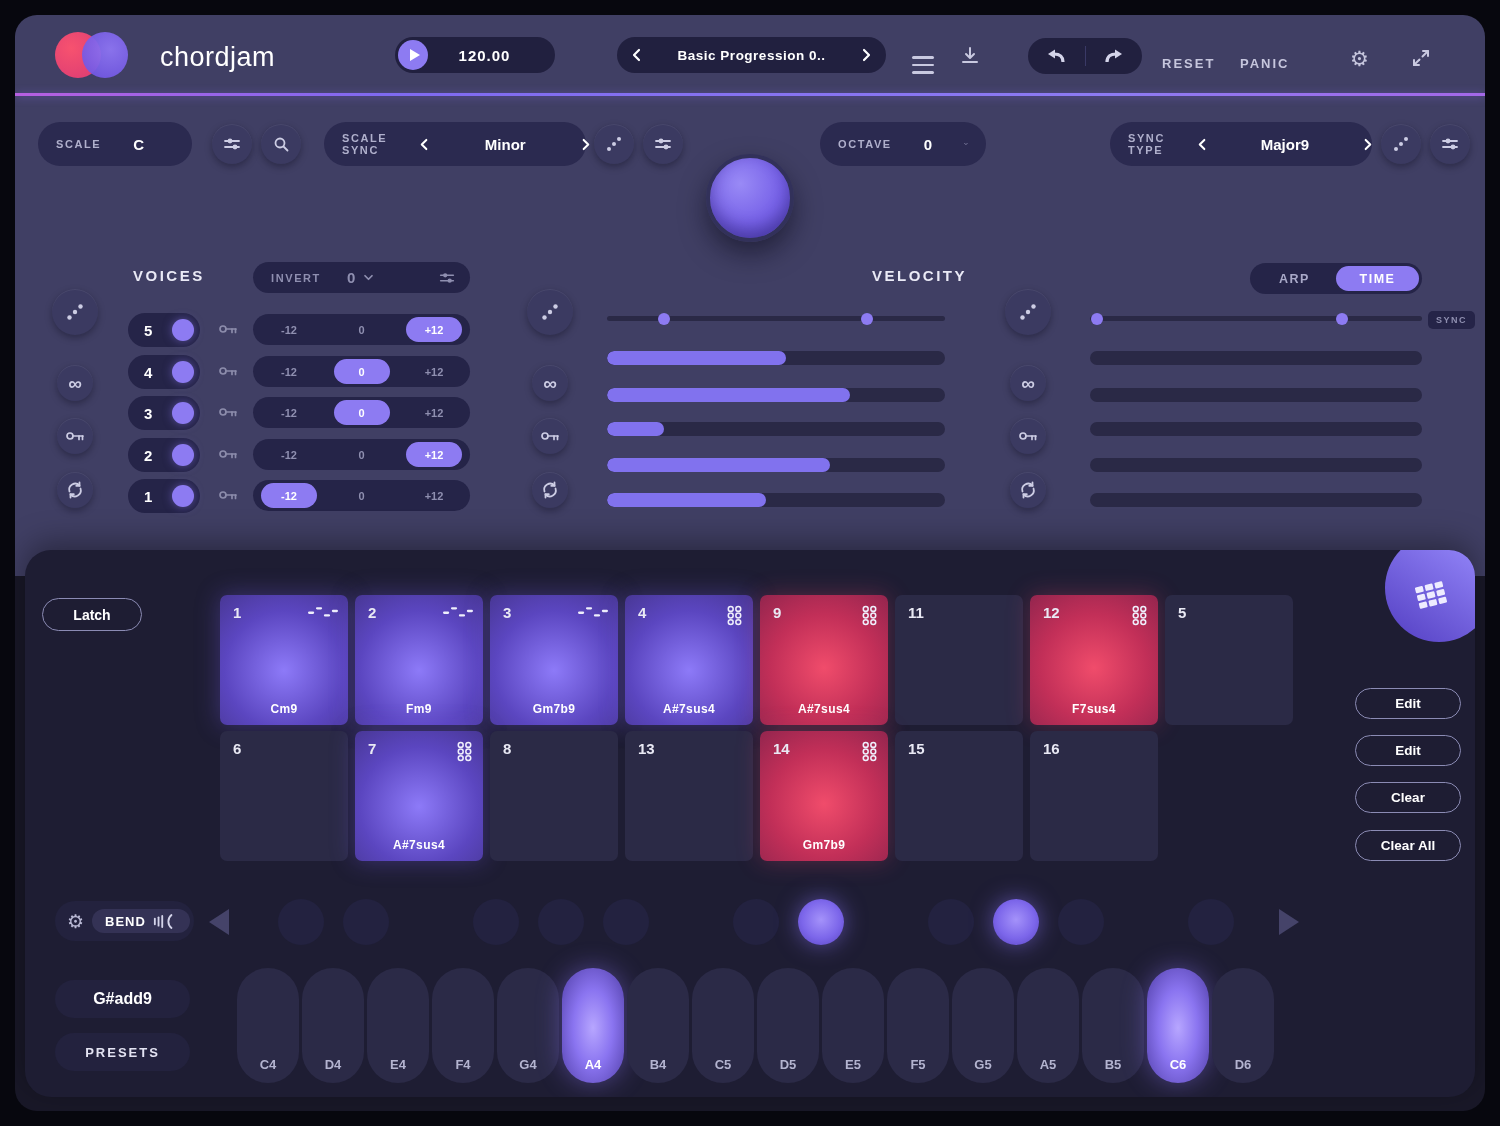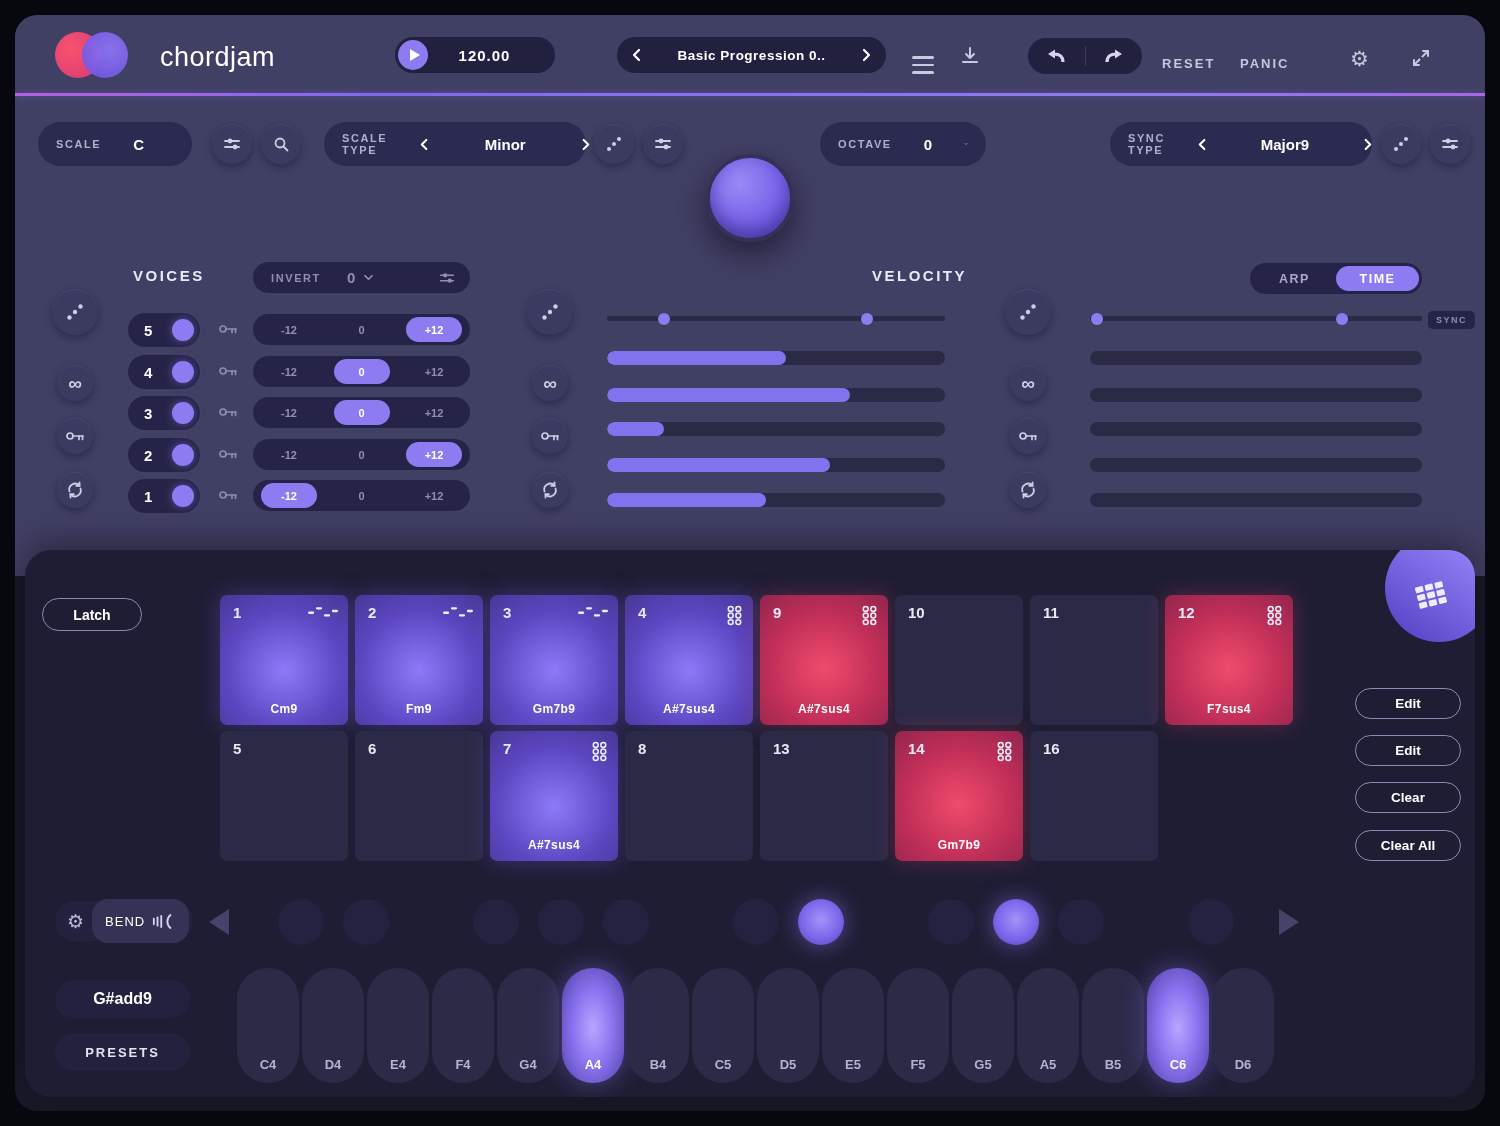--- a/index.html
+++ b/index.html
@@ -64,21 +64,21 @@
 .padsgrid{display:grid;grid-template-columns:repeat(8,128px);grid-auto-rows:130px;gap:6px 7px;}
 .pad{position:relative;border-radius:7px;background:#2b2a46;}
 .pad--purple{background:radial-gradient(circle at 50% 58%,#8d7af8 0%,#5b46c0 60%,#483795 100%);box-shadow:0 0 24px rgba(120,95,240,.35);}
 .pad--red{background:radial-gradient(circle at 50% 56%,#f04c6b 0%,#c22f58 55%,#93254e 100%);box-shadow:0 0 24px rgba(230,70,110,.3);}
 .pad__num{position:absolute;left:13px;top:9px;color:#e9e9f4;font-weight:700;font-size:15px;}
 .pad__icon{position:absolute;right:10px;top:10px;}
 .pad__chord{position:absolute;bottom:9px;width:100%;text-align:center;color:#fff;font-weight:700;font-size:12px;letter-spacing:.4px;}
 .actionbtn{width:106px;height:31px;border-radius:16px;border:1.5px solid #8b8bb4;color:#fff;font-weight:700;font-size:13.5px;}
 .bendgroup{display:flex;align-items:center;background:#23223e;border-radius:20px;height:40px;padding:0 4px 0 12px;gap:8px;}
 .gearbtn{color:#b9b9d4;font-size:19px;line-height:1;}
-.bendpill{height:44px;border-radius:16px;background:#343255;color:#fff;font-weight:400;font-size:13px;letter-spacing:1px;display:flex;align-items:center;gap:7px;padding:0 13px;}
+.bendpill{height:24px;border-radius:16px;background:#343255;color:#fff;font-weight:700;font-size:13px;letter-spacing:1px;display:flex;align-items:center;gap:7px;padding:0 13px;}
 .tri{width:0;height:0;border-top:13px solid transparent;border-bottom:13px solid transparent;}
 .tri--left{border-right:20px solid #454369;}
 .tri--right{border-left:20px solid #454369;}
 .bkey{position:absolute;top:349px;width:46px;height:46px;border-radius:50%;background:#232240;}
 .bkey--lit{background:radial-gradient(circle at 50% 45%,#a492fa 0%,#7c66ea 55%,#5743bd 100%);box-shadow:0 0 22px rgba(135,114,243,.55);}
 .chorddisplay{width:135px;height:38px;border-radius:19px;background:#23223e;color:#fff;font-weight:700;font-size:16px;display:flex;align-items:center;justify-content:center;}
 .presetsbtn{width:135px;height:38px;border-radius:19px;background:#23223e;color:#e3e3f2;font-weight:700;font-size:13px;letter-spacing:2px;display:flex;align-items:center;justify-content:center;}
 .keys{display:flex;gap:3px;}
 .key{width:62px;height:115px;border-radius:31px;background:#2b2a47;position:relative;}
 .key--lit{background:radial-gradient(ellipse at 50% 52%,#b7a6ff 0%,#8a74f0 45%,#4f3da5 100%);box-shadow:0 0 26px rgba(140,116,245,.45);}
@@ -178,21 +178,21 @@
       </svg>
   </button>
   <button class="cbtn cbtn--40 abs" style="left:246px;top:109px">
     <svg width="18" height="18" viewBox="0 0 18 18">
         <circle cx="8" cy="8" r="4.5" fill="none" stroke="#cdcde4" stroke-width="1.8"></circle>
         <line x1="11.5" y1="11.5" x2="15.5" y2="15.5" stroke="#cdcde4" stroke-width="1.8" stroke-linecap="round"></line>
       </svg>
   </button>
 
   <div class="ctl abs" style="left:309px;top:107px;width:262px">
-    <span class="lbl">SCALE TYPE</span>
+    <span class="lbl">SCALE SYNC</span>
     <button class="chev" style="margin-left:auto">
       <svg width="11" height="13" viewBox="0 0 12 14">
           <polyline points="8,2 3,7 8,12" fill="none" stroke="#fff" stroke-width="2.2" stroke-linecap="round" stroke-linejoin="round"></polyline>
         </svg>
     </button>
     <span class="val" style="min-width:86px;text-align:center">Minor</span>
     <button class="chev">
       <svg width="11" height="13" viewBox="0 0 12 14">
           <polyline points="4,2 9,7 4,12" fill="none" stroke="#fff" stroke-width="2.2" stroke-linecap="round" stroke-linejoin="round"></polyline>
         </svg>
@@ -564,23 +564,20 @@
               <circle cx="5" cy="4" r="2.6"></circle>
               <circle cx="5" cy="11" r="2.6"></circle>
               <circle cx="5" cy="18" r="2.6"></circle>
               <circle cx="13" cy="4" r="2.6"></circle>
               <circle cx="13" cy="11" r="2.6"></circle>
               <circle cx="13" cy="18" r="2.6"></circle>
             </svg></span>
         <span class="pad__chord">A#7sus4</span>
       </div>
       <div class="pad">
-        <span class="pad__num">10</span>
-      </div>
-      <div class="pad">
         <span class="pad__num">11</span>
       </div>
       <div class="pad pad--red">
         <span class="pad__num">12</span>
         <span class="pad__icon"><svg width="17" height="21" viewBox="0 0 18 22" fill="none" stroke="#efeffc" stroke-width="1.6">
               <circle cx="5" cy="4" r="2.6"></circle>
               <circle cx="5" cy="11" r="2.6"></circle>
               <circle cx="5" cy="18" r="2.6"></circle>
               <circle cx="13" cy="4" r="2.6"></circle>
               <circle cx="13" cy="11" r="2.6"></circle>
@@ -619,20 +616,23 @@
               <circle cx="5" cy="4" r="2.6"></circle>
               <circle cx="5" cy="11" r="2.6"></circle>
               <circle cx="5" cy="18" r="2.6"></circle>
               <circle cx="13" cy="4" r="2.6"></circle>
               <circle cx="13" cy="11" r="2.6"></circle>
               <circle cx="13" cy="18" r="2.6"></circle>
             </svg></span>
         <span class="pad__chord">Gm7b9</span>
       </div>
       <div class="pad">
+        <span class="pad__num">15</span>
+      </div>
+      <div class="pad">
         <span class="pad__num">16</span>
       </div>
     </div>
 
     <button class="actionbtn abs" style="left:1330px;top:138px">Edit</button>
     <button class="actionbtn abs" style="left:1330px;top:185px">Edit</button>
     <button class="actionbtn abs" style="left:1330px;top:232px">Clear</button>
     <button class="actionbtn abs" style="left:1330px;top:280px">Clear All</button>
 
     <div class="bendgroup abs" style="left:30px;top:351px">

